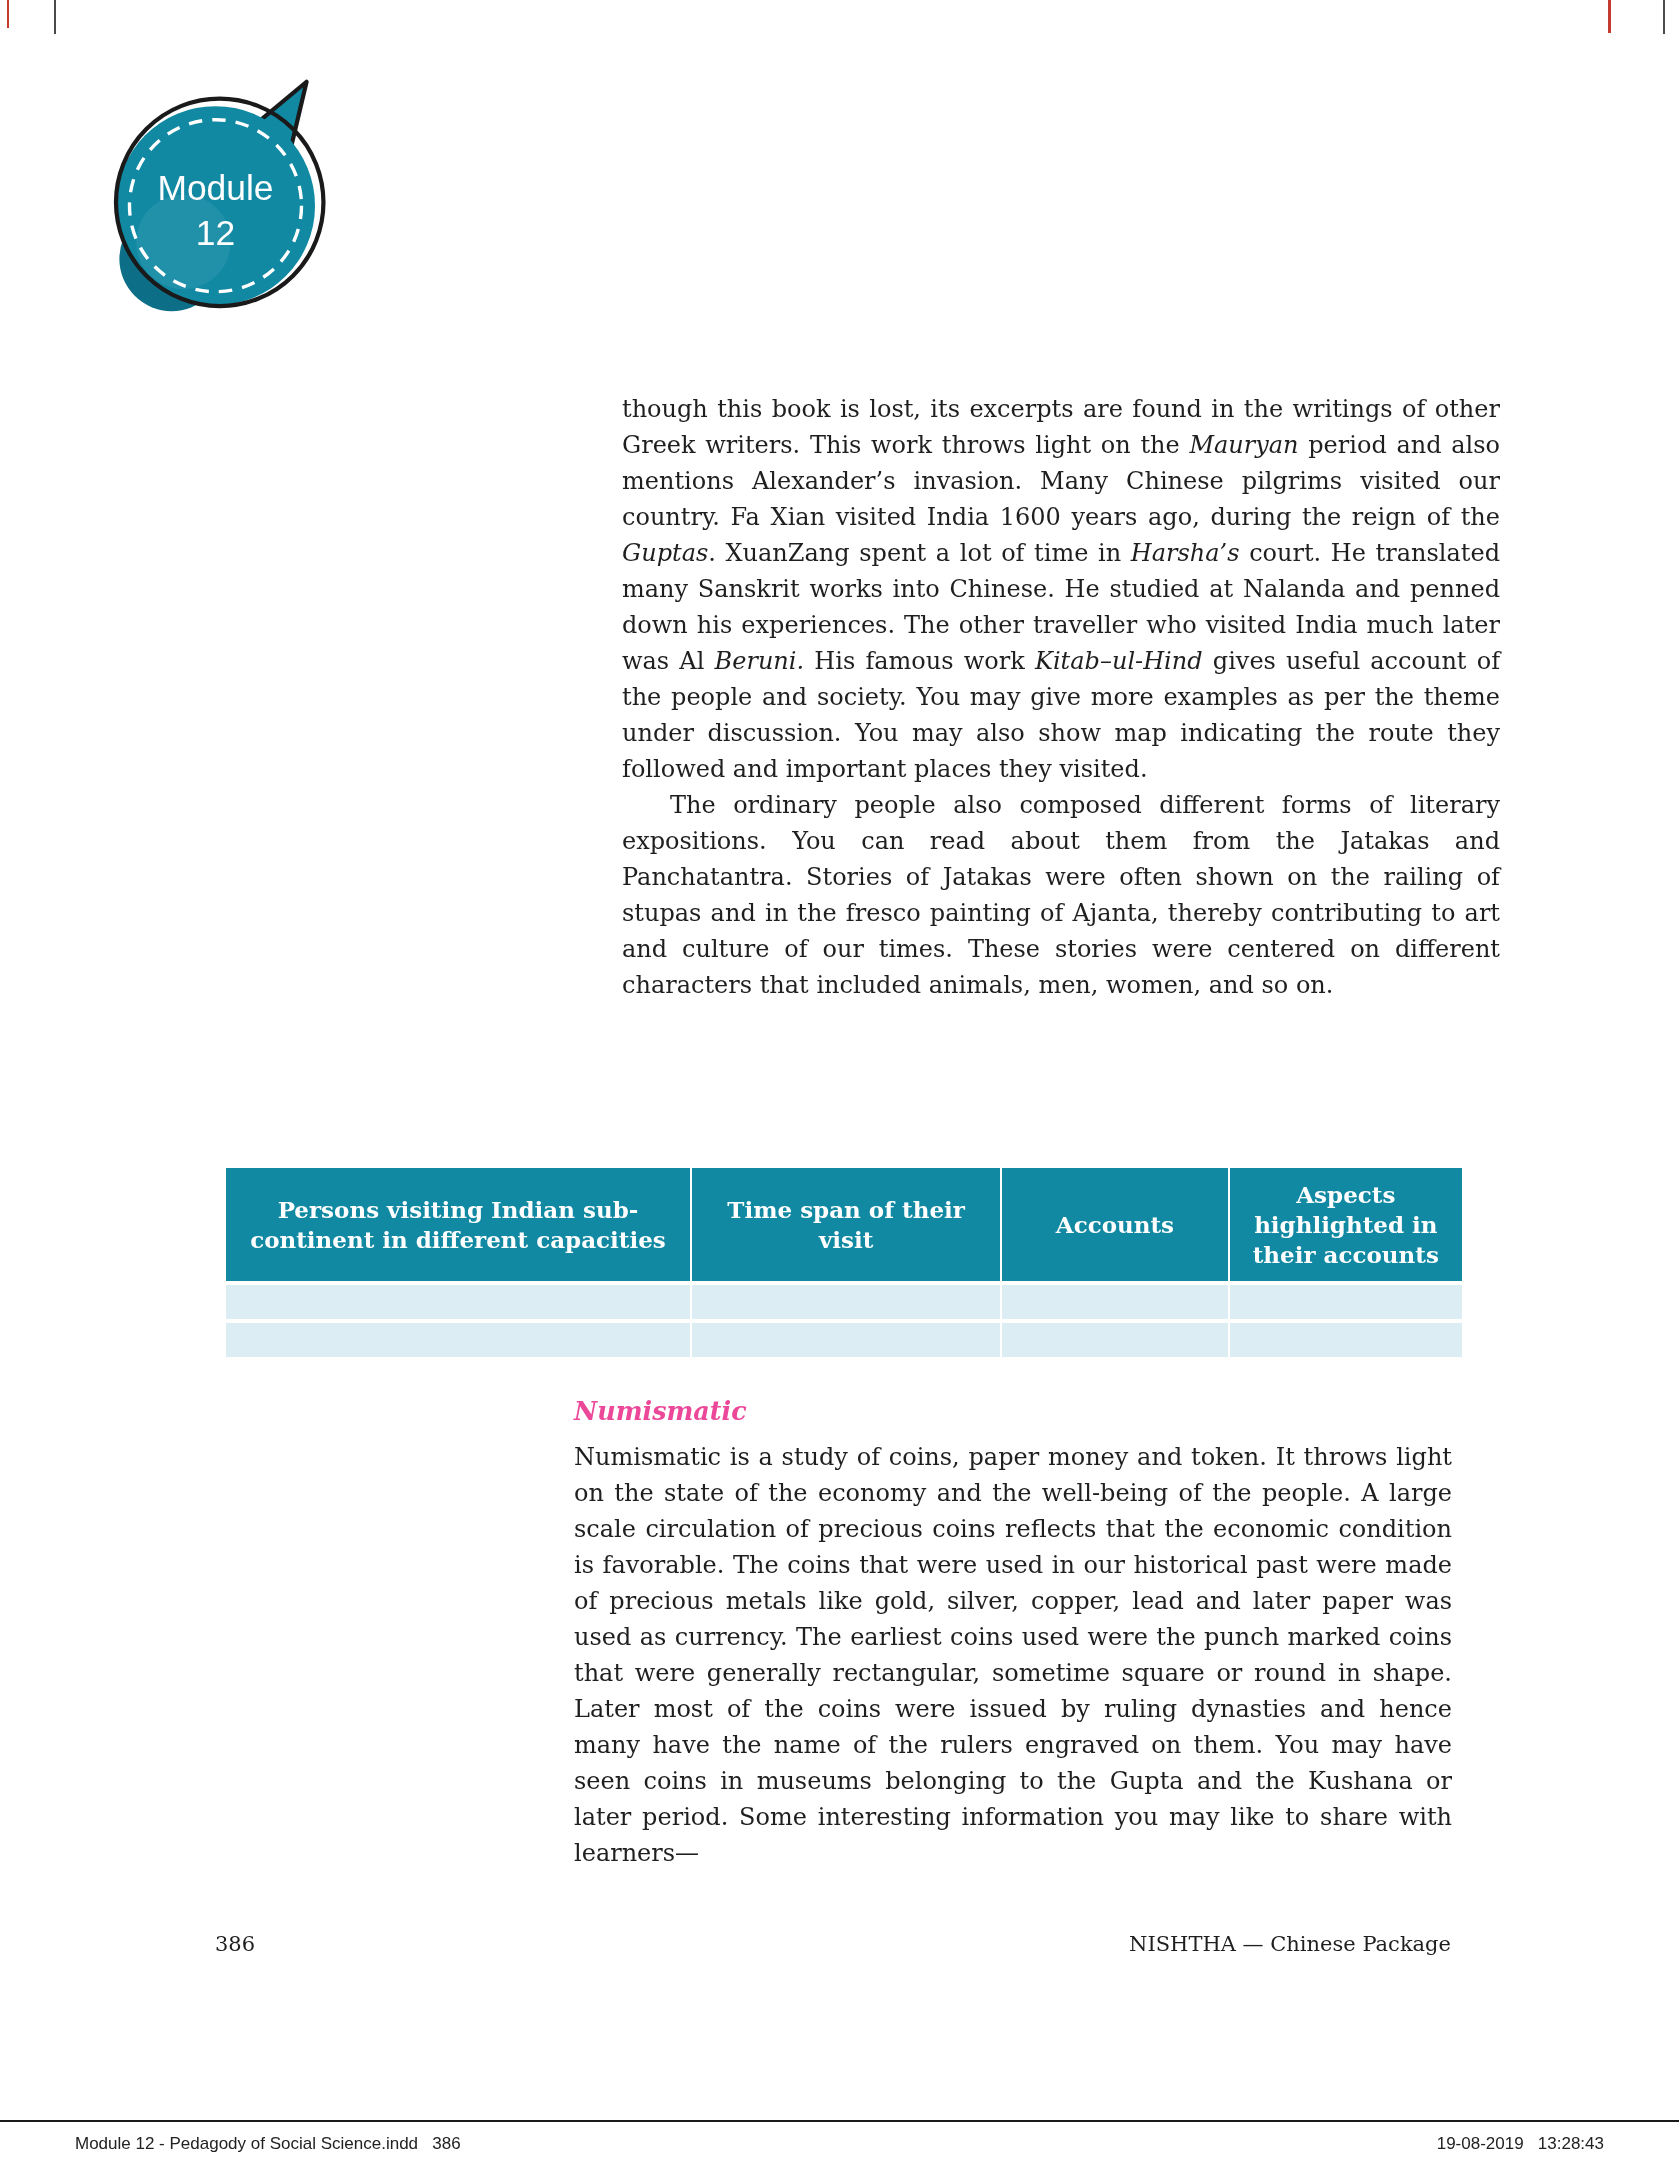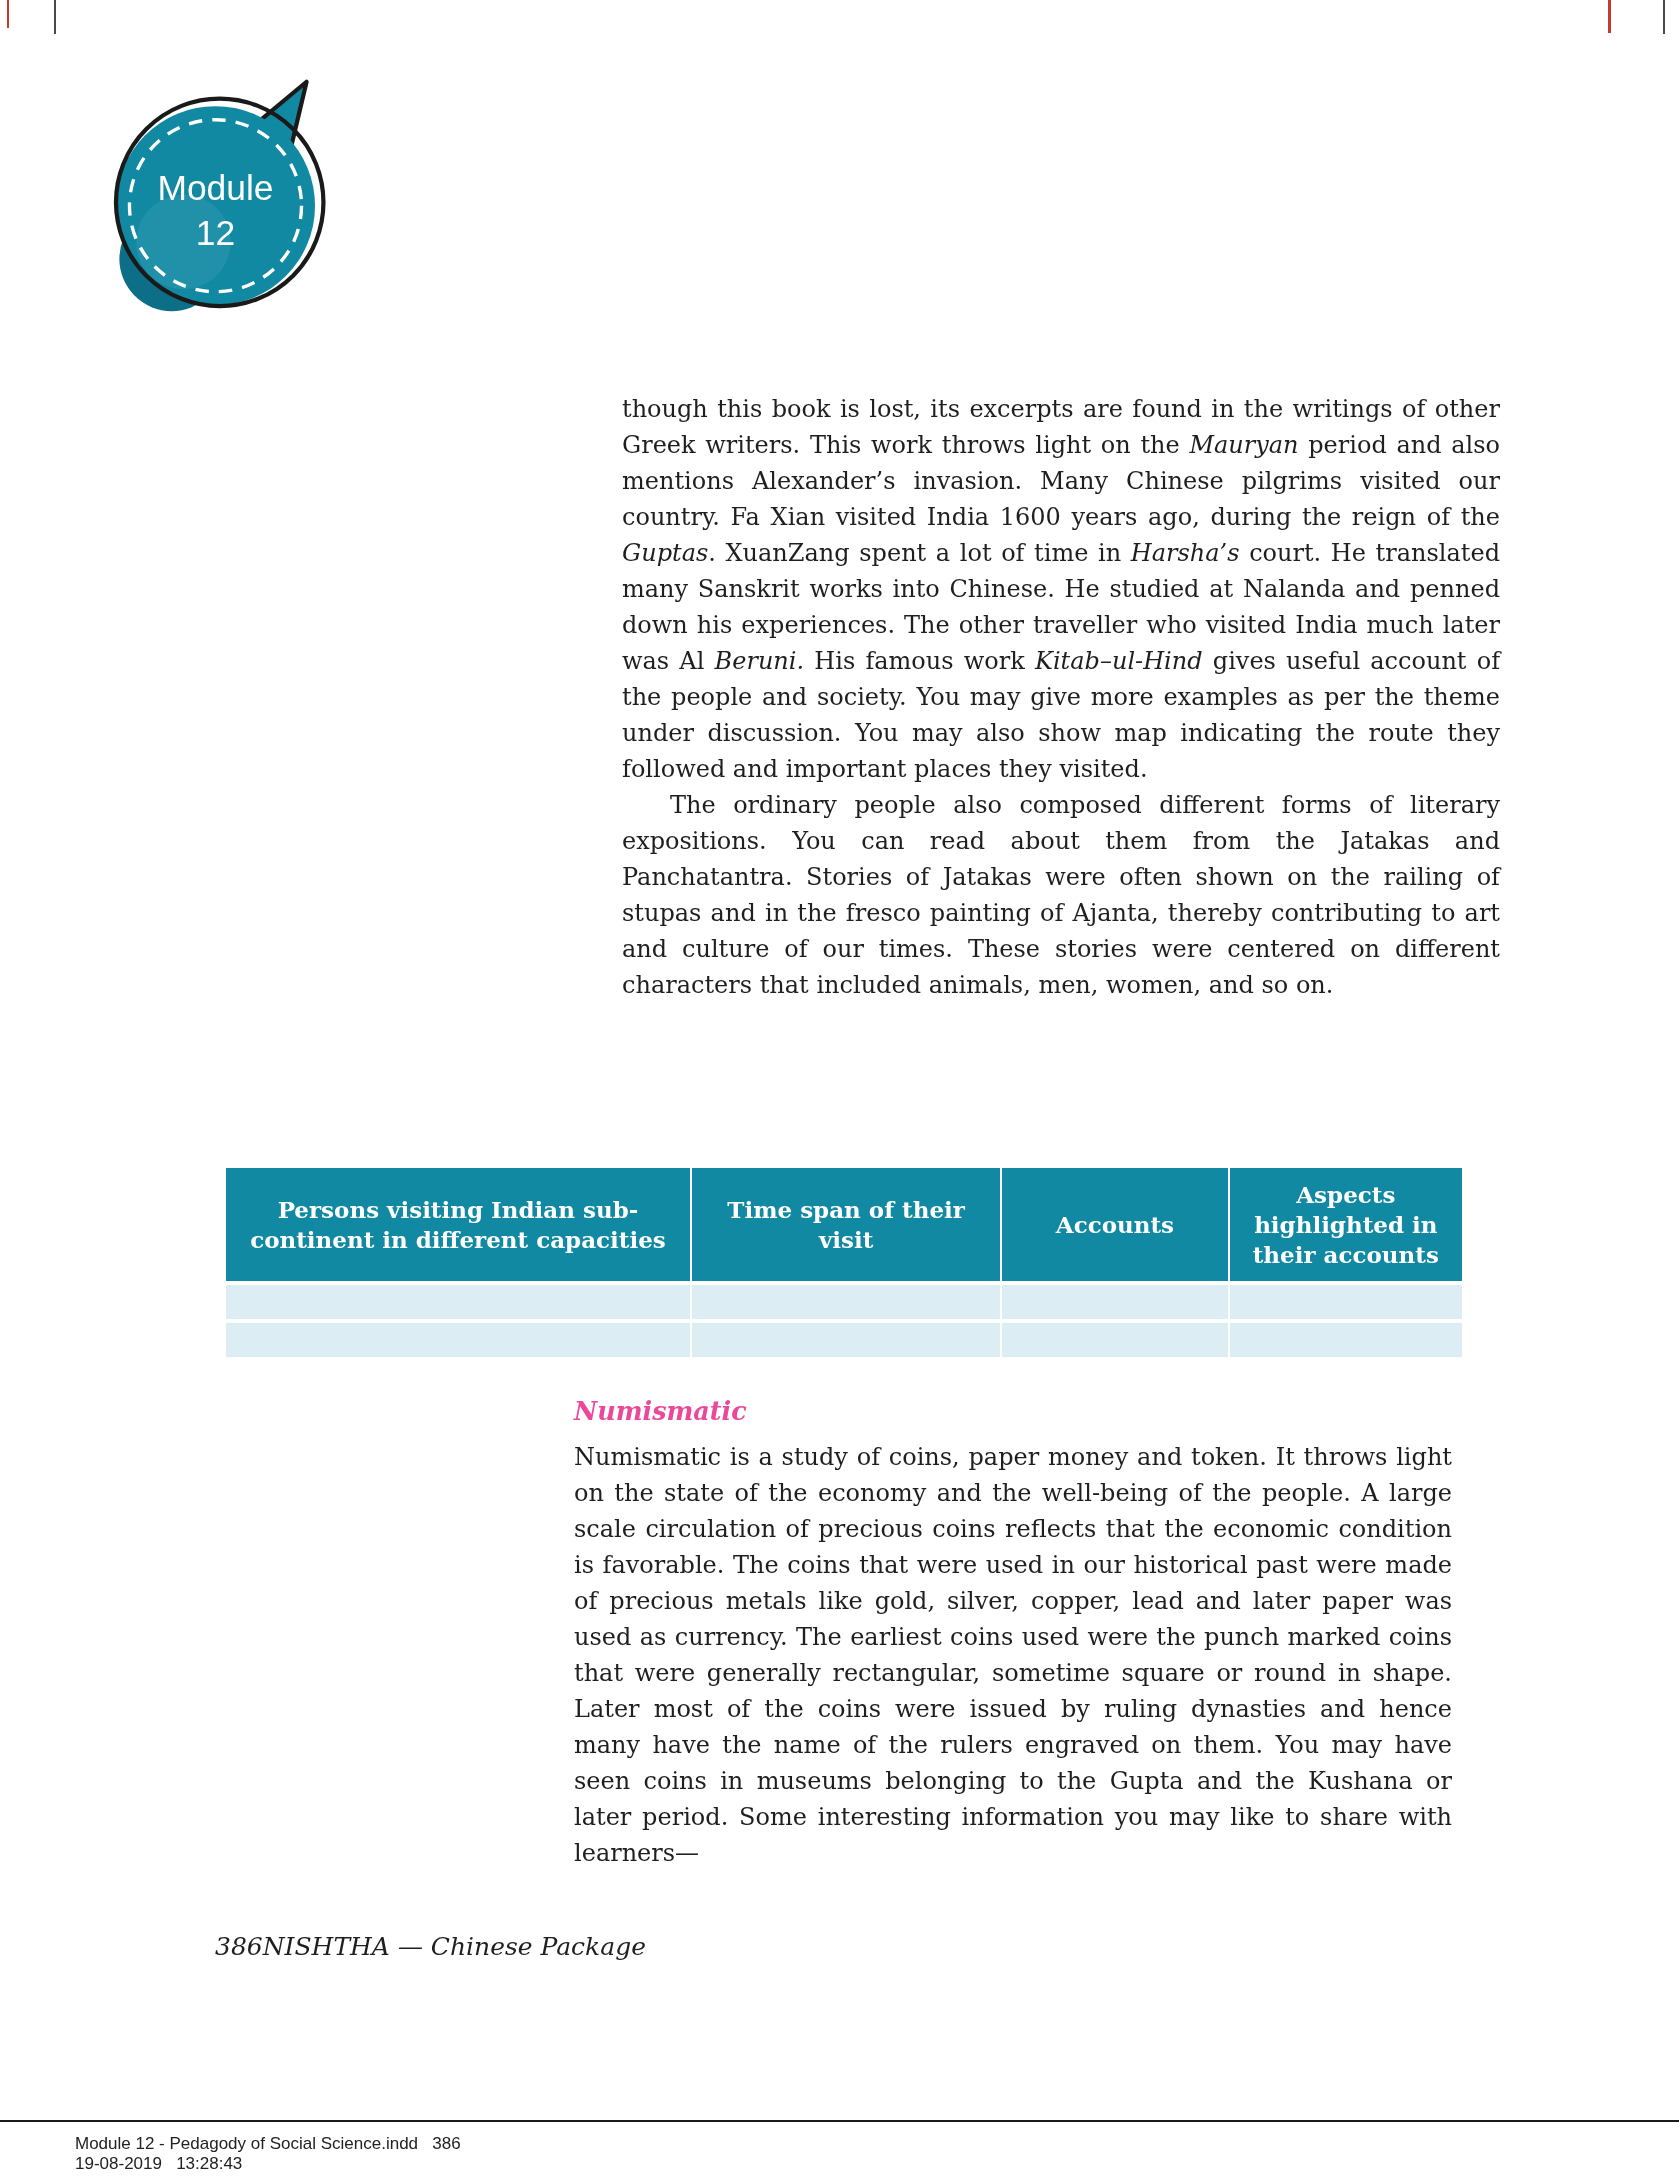--- a/index.html
+++ b/index.html
@@ -78,32 +78,31 @@
   .section-heading {
     font-size:25.4px; line-height:34px;
     font-weight:bold; font-style:italic;
     margin-bottom:10.7px;
     color:#ec4899;
   }
 
   
   .footer {
     position:absolute; left:215px; top:1932px; width:1236px;
-    display:flex; justify-content:flex-start; align-items:baseline;
-    font-size:25px;
-    font-style:italic;
+    display:flex; justify-content:space-between; align-items:baseline;
+    font-size:21px;
   }
 
   
   .print-rule { position:absolute; left:0; top:2120px; width:1680px; height:1.6px; background:#1a1a1a; }
   .print-bar {
     position:absolute; left:75px; top:2134px; width:1529px;
     display:flex; justify-content:space-between;
     font-family:"Liberation Sans",sans-serif;
-    font-size:17px; color:#222222;flex-direction:column;
+    font-size:17px; color:#222222;
   }
   .print-bar span { white-space:pre; }
 </style>
 </head>
 <body>
 
 <div class="page">
 
   <div class="crop crop-tl-red"></div>
   <div class="crop crop-tl"></div>

